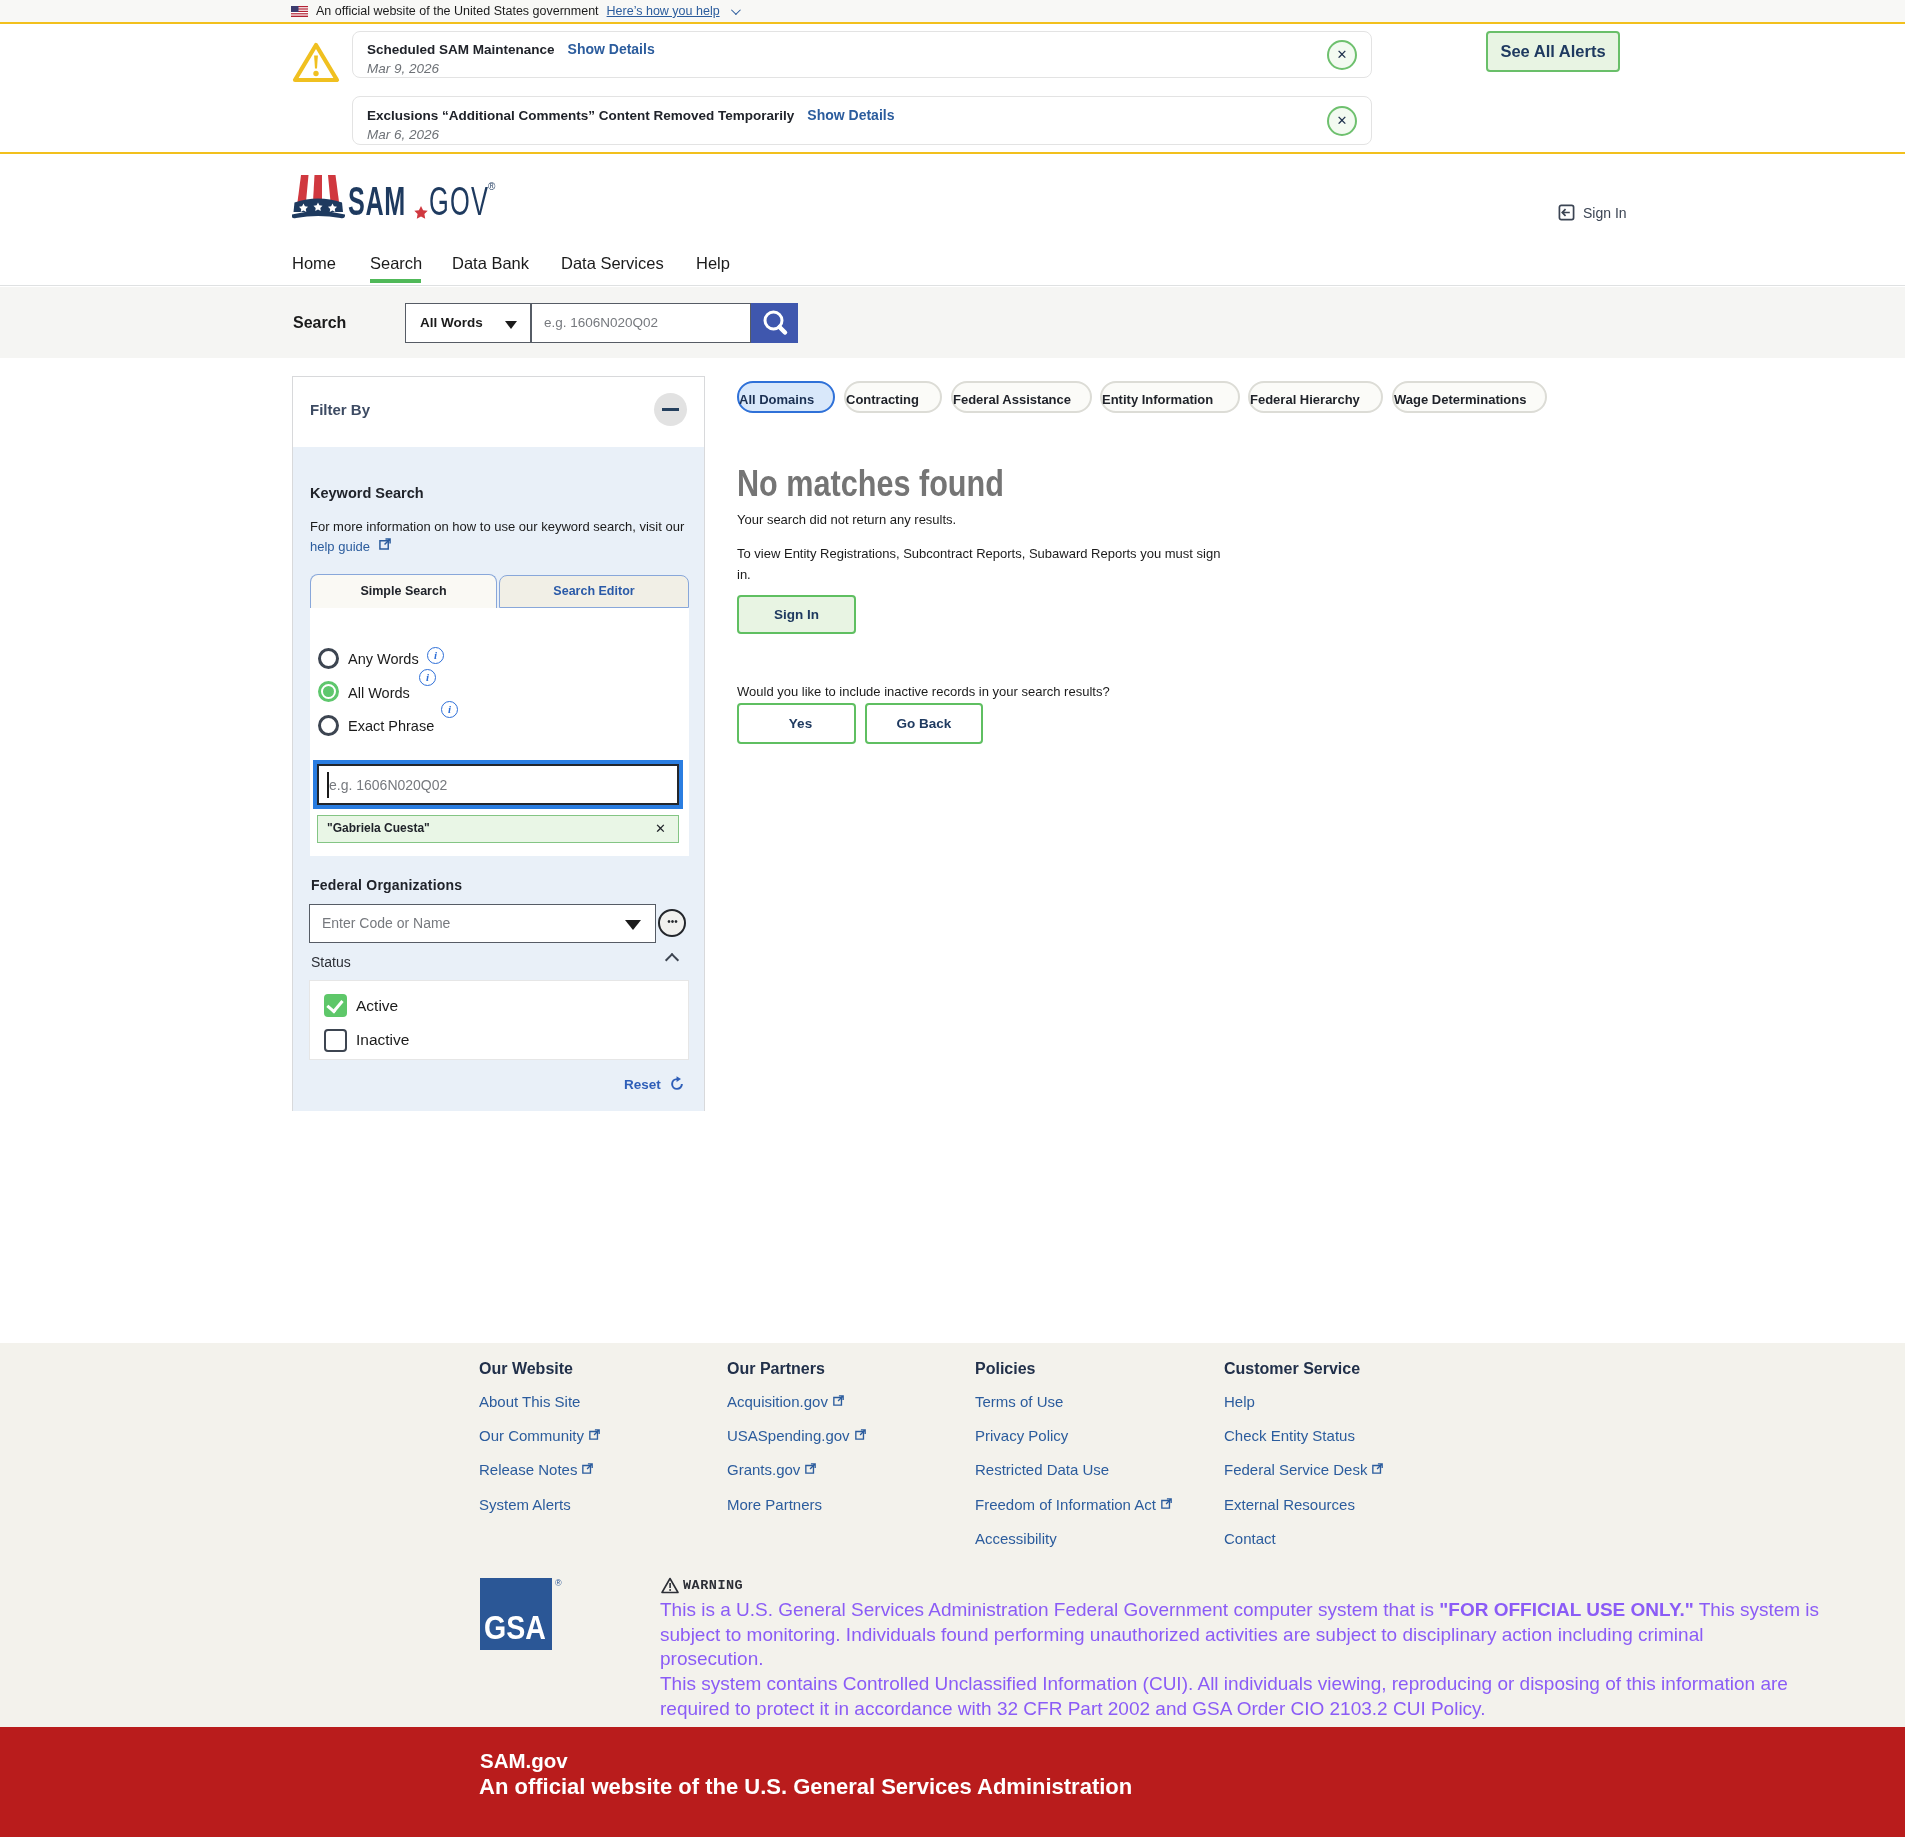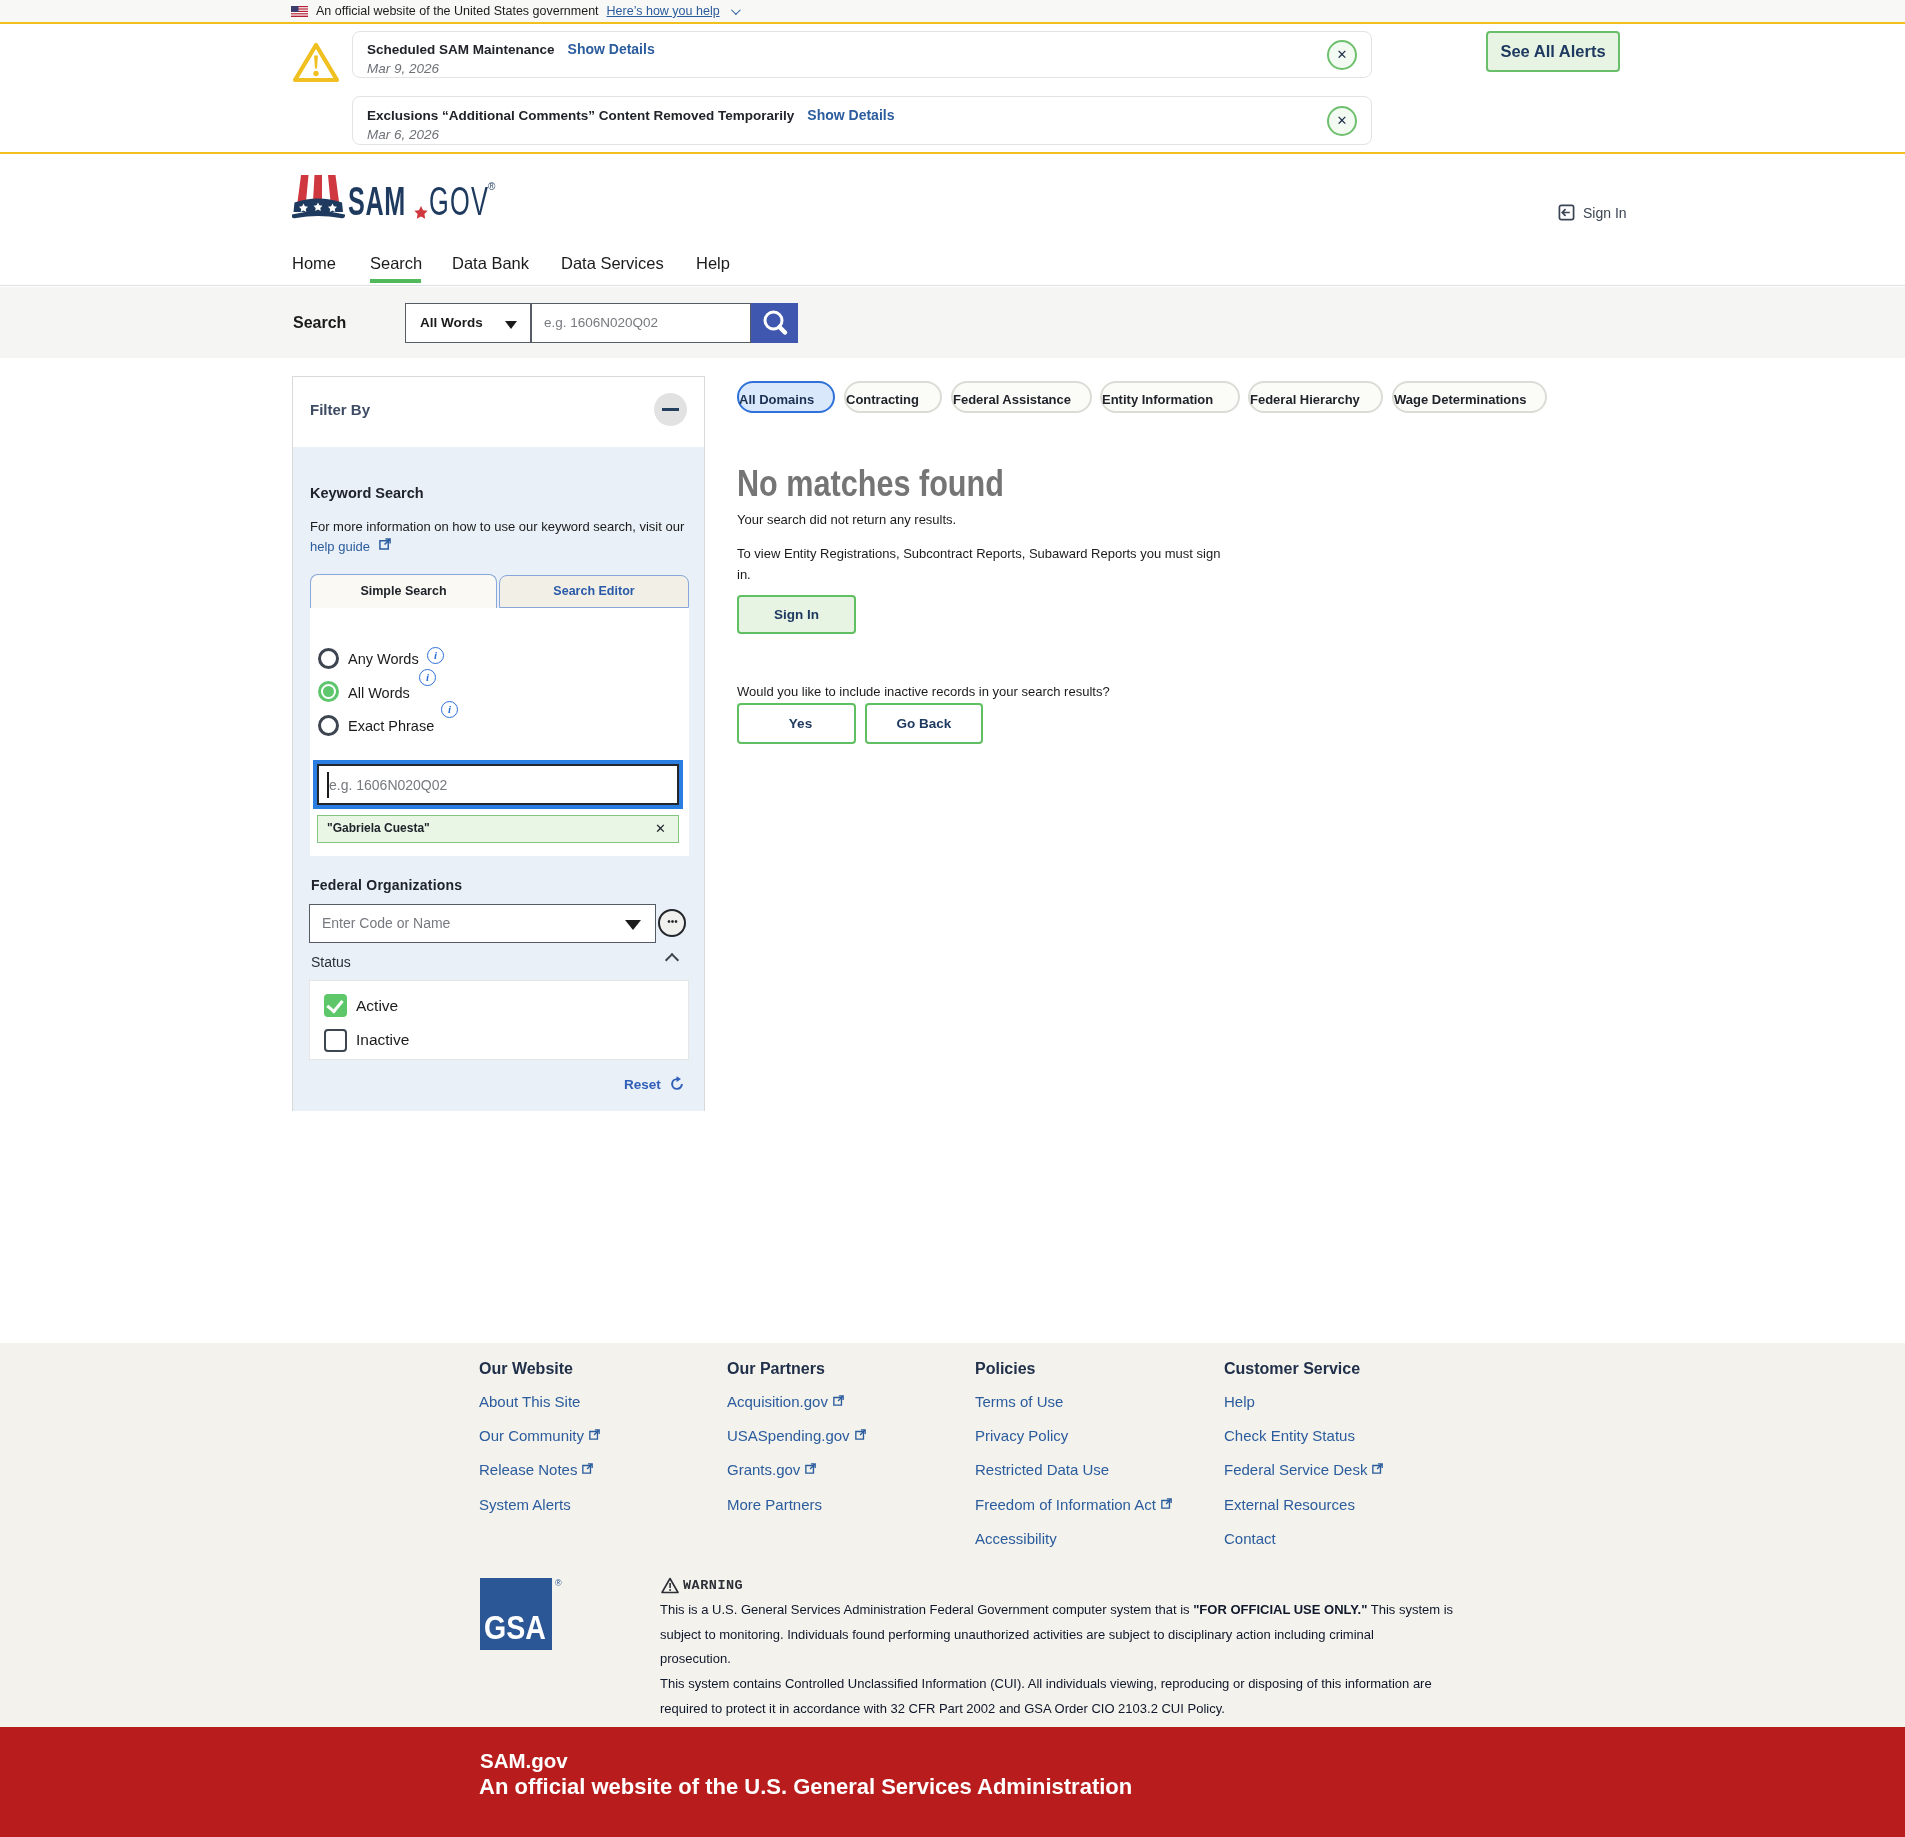--- a/index.html
+++ b/index.html
@@ -105,21 +105,21 @@
   .gobackbtn { left:865px; top:703px; width:118px; height:41px; background:#fff; line-height:37px; }
 
   
   .footer { position:absolute; left:0; top:1343px; width:1905px; height:384px; background:#f3f2ec; }
   .fcol { position:absolute; top:17px; }
   .fcol .h { font-size:16px; font-weight:bold; color:#21304a; }
   .fcol a { display:block; font-size:15px; color:#2b5c9d; line-height:17px; white-space:nowrap; }
   .ext { display:inline-block; vertical-align:1px; margin-left:5px; }
 
   .warn-h { position:absolute; left:683px; top:1578px; font-family:"Liberation Mono",monospace; font-size:13.5px; font-weight:bold; color:#2c2f36; letter-spacing:0.5px; }
-  .warn-p { position:absolute; font-size:13px; line-height:24.5px; color:#0f172a; white-space:nowrap; }
+  .warn-p { position:absolute; font-size:19px; line-height:24.5px; color:#8b5cf6; white-space:nowrap; }
 
   .darkfooter { position:absolute; left:0; top:1727px; width:1905px; height:110px; background:#b91c1c; color:#fff; }
   .darkfooter .a { position:absolute; left:480px; top:22px; font-size:20.5px; font-weight:bold; }
   .darkfooter .b { position:absolute; left:479px; top:47px; font-size:22px; font-weight:bold; }
 </style>
 </head>
 <body>
 <div class="page">
 
   <div class="govbanner">

